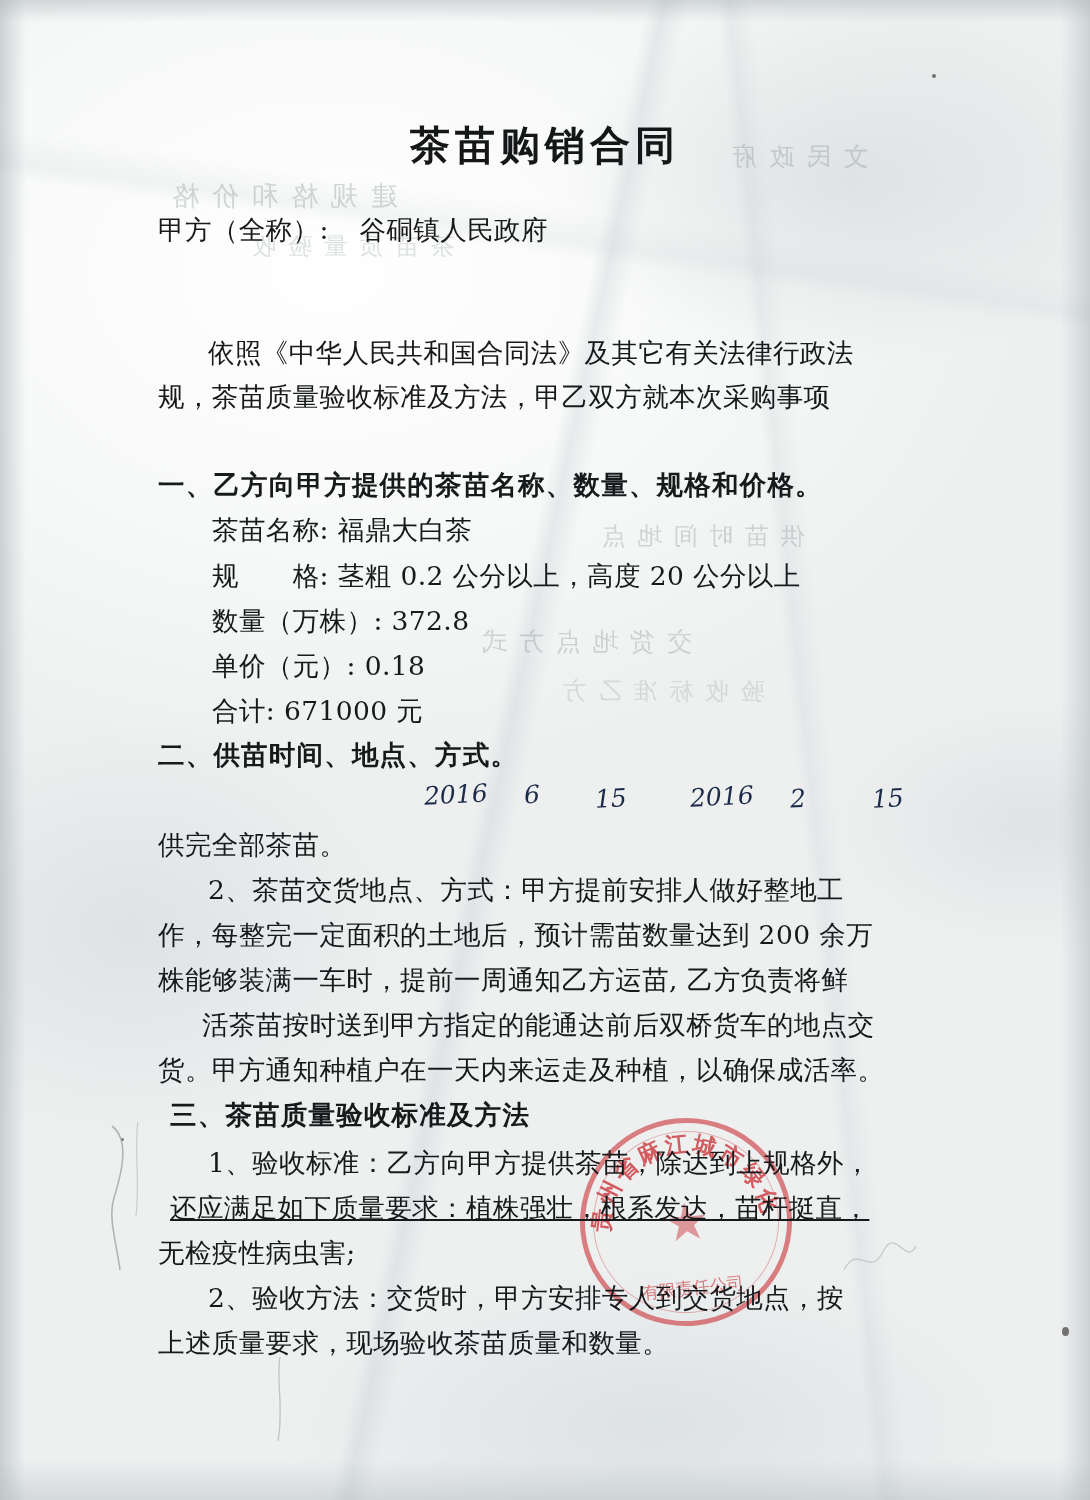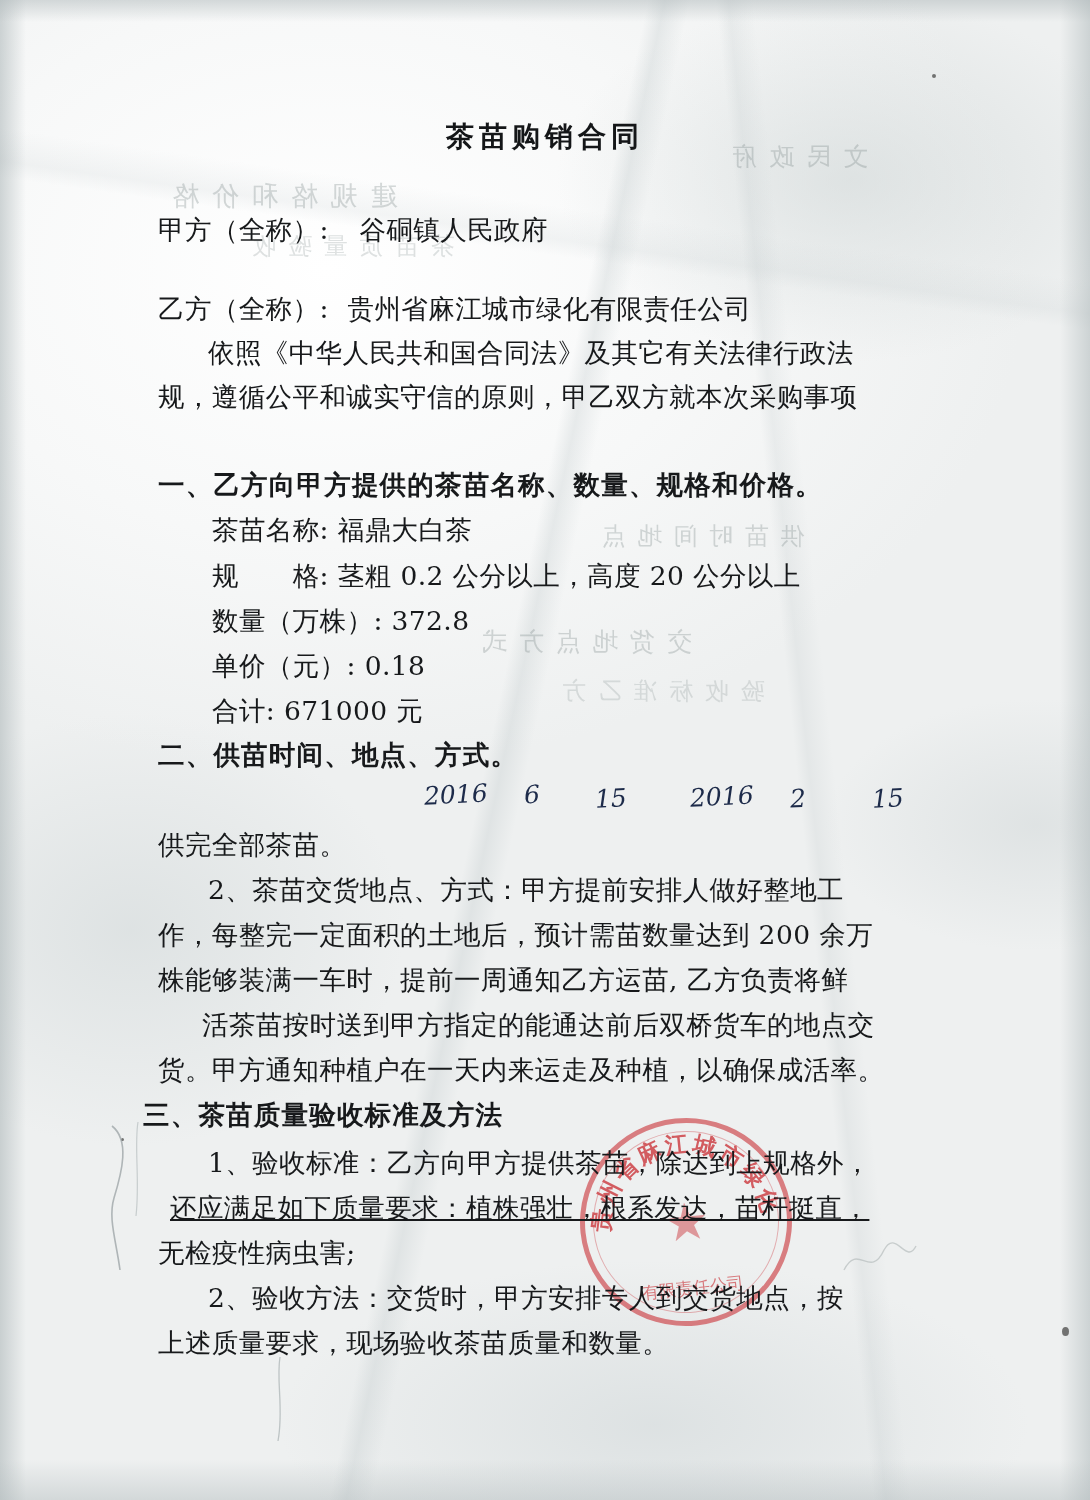--- a/index.html
+++ b/index.html
@@ -88,21 +88,21 @@
     color: #1b1d1f;
   }
 
   .doc-title {
     position: absolute;
     left: 0; right: 0;
     top: 118px;
     text-align: center;
     font-family: "DejaVu Serif", "Liberation Serif", serif;
     font-weight: bold;
-    font-size: 28px;
+    font-size: 40px;
     letter-spacing: 5px;
     color: #141618;
   }
 
   .line {
     position: absolute;
     font-family: "DejaVu Serif", "Liberation Serif", serif;
     font-size: 26.5px;
     line-height: 30px;
     color: #17191b;
@@ -237,27 +237,23 @@
 
   <div class="content">
 
     <div class="doc-title">茶苗购销合同</div>
 
     <div class="line" style="left:158px; top:215px;">
       <span>甲方（全称）:</span>
       <span style="margin-left:22px;text-align:right;">谷硐镇人民政府</span>
     </div>
 
-    <div class="line" style="left:158px; top:294px;">
-      <span>乙方（全称）:</span>
-      <span style="margin-left:10px;">贵州省麻江城市绿化有限责任公司</span>
-    </div>
 
     <div class="line" style="left:208px; top:338px;">依照《中华人民共和国合同法》及其它有关法律行政法</div>
-    <div class="line" style="left:158px; top:382px;">规，遵循公平和诚实守信的原则，甲乙双方就本次采购事项</div>
+    <div class="line" style="left:158px; top:382px;">规，茶苗质量验收标准及方法，甲乙双方就本次采购事项</div>
 
     <div class="line bold" style="left:158px; top:470px;">一、乙方向甲方提供的茶苗名称、数量、规格和价格。</div>
 
     <div class="line" style="left:212px; top:515px;">茶苗名称: 福鼎大白茶</div>
     <div class="line" style="left:212px; top:561px;">规　　格: 茎粗 0.2 公分以上，高度 20 公分以上</div>
     <div class="line" style="left:212px; top:606px;">数量（万株）: 372.8</div>
     <div class="line" style="left:212px; top:651px;">单价（元）: 0.18</div>
     <div class="line" style="left:212px; top:696px;">合计: 671000 元</div>
 
     <div class="line bold" style="left:158px; top:740px;">二、供苗时间、地点、方式。</div>
@@ -269,21 +265,21 @@
     <div class="hand" style="left:790px; top:784px;">2</div>
     <div class="hand" style="left:872px; top:784px;">15</div>
 
     <div class="line" style="left:158px; top:830px;">供完全部茶苗。</div>
     <div class="line" style="left:208px; top:875px;">2、茶苗交货地点、方式：甲方提前安排人做好整地工</div>
     <div class="line" style="left:158px; top:920px;">作，每整完一定面积的土地后，预计需苗数量达到 200 余万</div>
     <div class="line" style="left:158px; top:965px;">株能够装满一车时，提前一周通知乙方运苗, 乙方负责将鲜</div>
     <div class="line" style="left:158px; top:1010px;margin-left:44px;">活茶苗按时送到甲方指定的能通达前后双桥货车的地点交</div>
     <div class="line" style="left:158px; top:1055px;">货。甲方通知种植户在一天内来运走及种植，以确保成活率。</div>
 
-    <div class="line bold" style="left:143px; top:1100px;text-align:right;">三、茶苗质量验收标准及方法</div>
+    <div class="line bold" style="left:170px; top:1100px;text-align:right;">三、茶苗质量验收标准及方法</div>
 
     <div class="line" style="left:208px; top:1148px;">1、验收标准：乙方向甲方提供茶苗，除达到上规格外，</div>
     <div class="line" style="left:170px; top:1193px;text-decoration:underline;">还应满足如下质量要求：植株强壮，根系发达，苗杆挺直，</div>
     <div class="line" style="left:158px; top:1238px;">无检疫性病虫害;</div>
     <div class="line" style="left:208px; top:1283px;">2、验收方法：交货时，甲方安排专人到交货地点，按</div>
     <div class="line" style="left:158px; top:1328px;">上述质量要求，现场验收茶苗质量和数量。</div>
 
   </div>
 </div>
 

